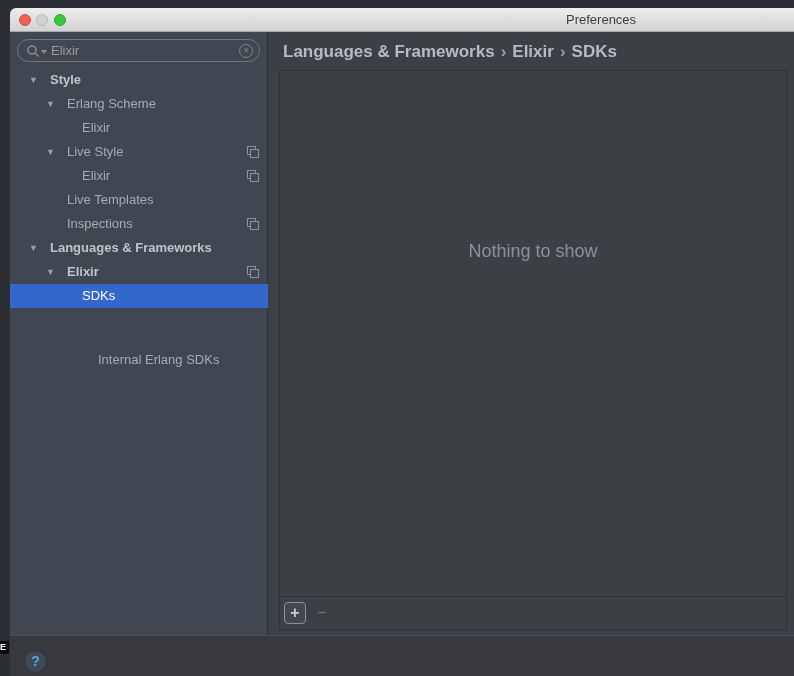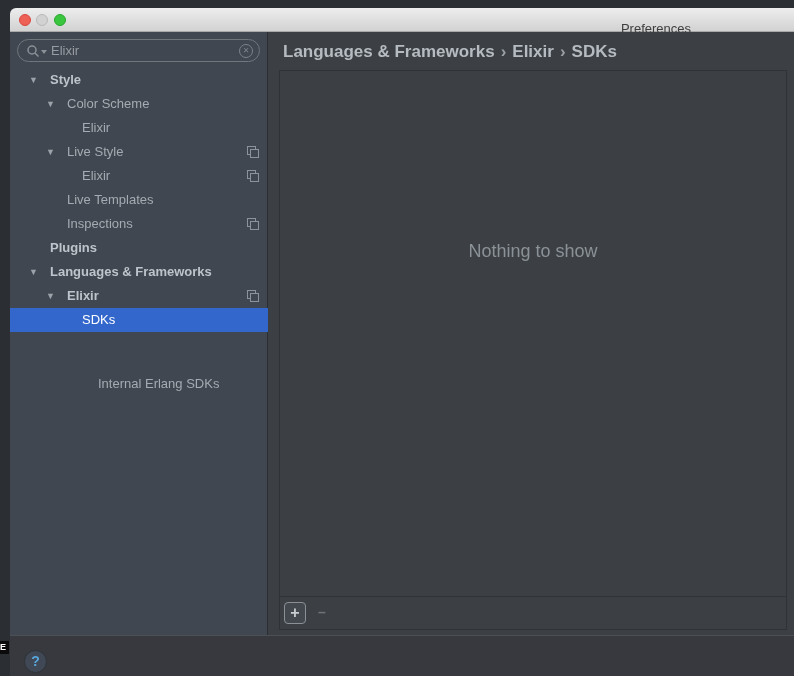--- a/index.html
+++ b/index.html
@@ -16,21 +16,21 @@
     background:linear-gradient(#ededed,#d2d2d2);
     border-top-left-radius:6px;
     border-bottom:1px solid #a9a9a9;
   }
   .traffic { position:absolute; top:6px; width:12px; height:12px; border-radius:50%; }
   .t-close    { left:9px;  background:#ee6156; border:1px solid #d9483e; }
   .t-minimize { left:26px; background:#d2d2d2; border:1px solid #b9b9b9; }
   .t-zoom     { left:44px; background:#3bc63f; border:1px solid #2aa82e; }
   .win-title {
     position:absolute; left:556px; top:0; width:180px; height:24px;
-    line-height:24px; text-align:center; font-size:13px; color:#3e3e3e;margin-top:9px;
+    line-height:24px; text-align:left; font-size:13px; color:#3e3e3e;
   }
 
   
   .sidebar {
     position:absolute; left:10px; top:32px; width:258px; height:603px;
     background:#414750; border-right:1px solid #2a2d31;
   }
   .search-box {
     position:absolute; left:7px; top:7px; width:243px; height:23px;
     border:1px solid #70767c; border-radius:12px;
@@ -141,43 +141,40 @@
       <input class="search-input" value="Elixir" style="">
       <span class="search-clear">✕</span>
     </div>
     <div class="tree">
         <div class="tree-row bold">
           <span class="tree-arrow" style="left: 19px;">▼</span>
           <span class="tree-label" style="left: 40px;">Style</span>
         </div>
         <div class="tree-row">
           <span class="tree-arrow" style="left: 36px;">▼</span>
-          <span class="tree-label" style="left: 57px;">Color Scheme</span>
+          <span class="tree-label" style="left: 57px;">Erlang Scheme</span>
         </div>
         <div class="tree-row">
           <span class="tree-label" style="left: 72px;">Elixir</span>
         </div>
         <div class="tree-row">
           <span class="tree-arrow" style="left: 36px;">▼</span>
           <span class="tree-label" style="left: 57px;">Live Style</span>
           <span class="copy-icon"></span>
         </div>
         <div class="tree-row">
           <span class="tree-label" style="left: 72px;">Elixir</span>
           <span class="copy-icon"></span>
         </div>
         <div class="tree-row">
           <span class="tree-label" style="left: 57px;">Live Templates</span>
         </div>
         <div class="tree-row">
           <span class="tree-label" style="left: 57px;">Inspections</span>
           <span class="copy-icon"></span>
-        </div>
-        <div class="tree-row bold">
-          <span class="tree-label" style="left: 40px;">Plugins</span>
         </div>
         <div class="tree-row bold">
           <span class="tree-arrow" style="left: 19px;">▼</span>
           <span class="tree-label" style="left: 40px;">Languages &amp; Frameworks</span>
         </div>
         <div class="tree-row bold">
           <span class="tree-arrow" style="left: 36px;">▼</span>
           <span class="tree-label" style="left: 57px;">Elixir</span>
           <span class="copy-icon"></span>
         </div>

